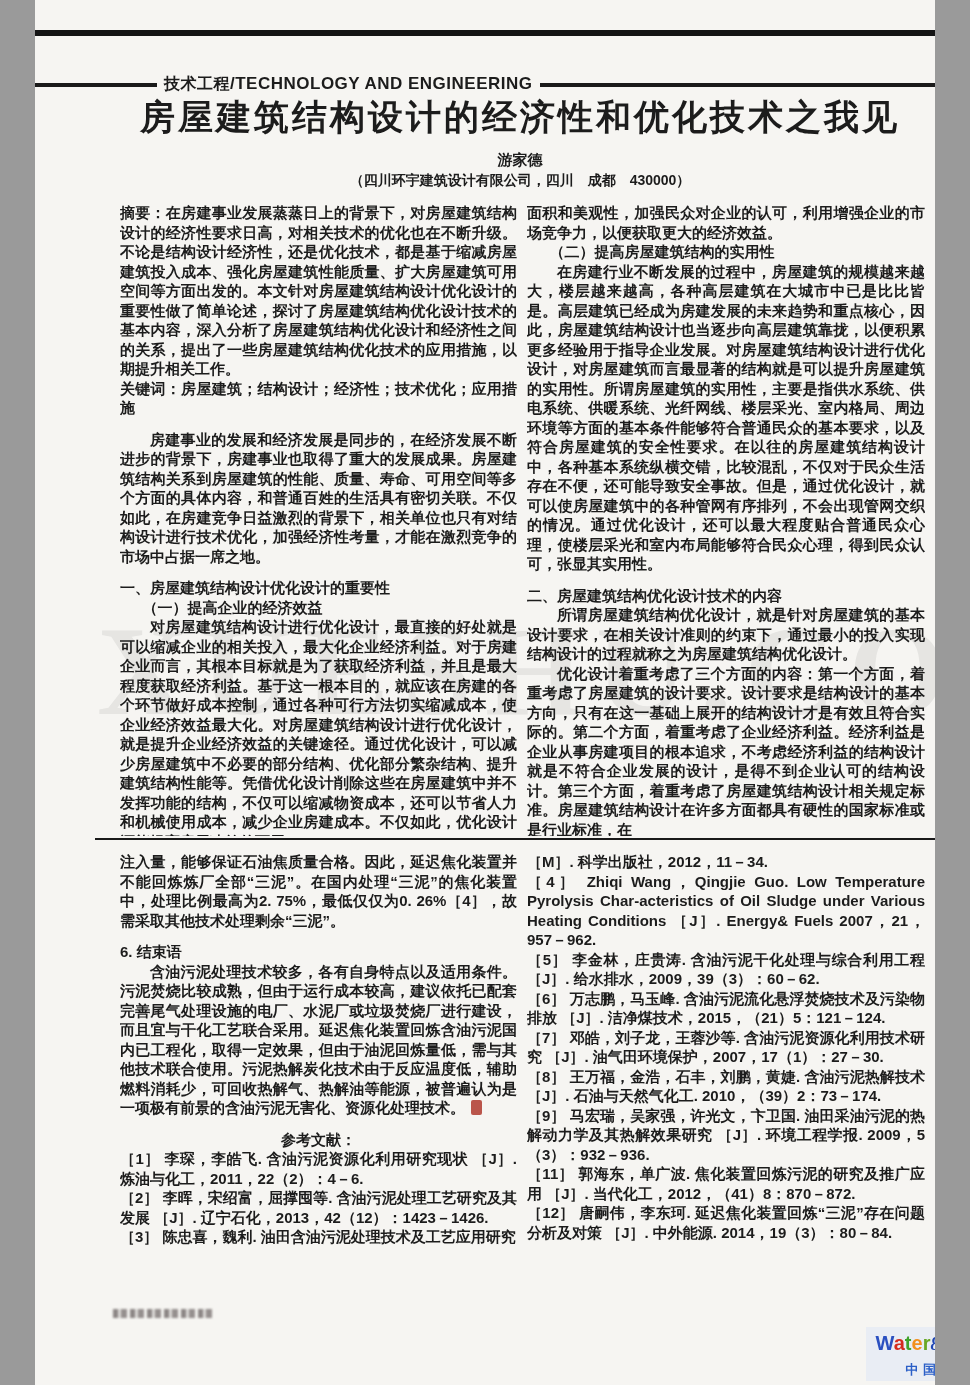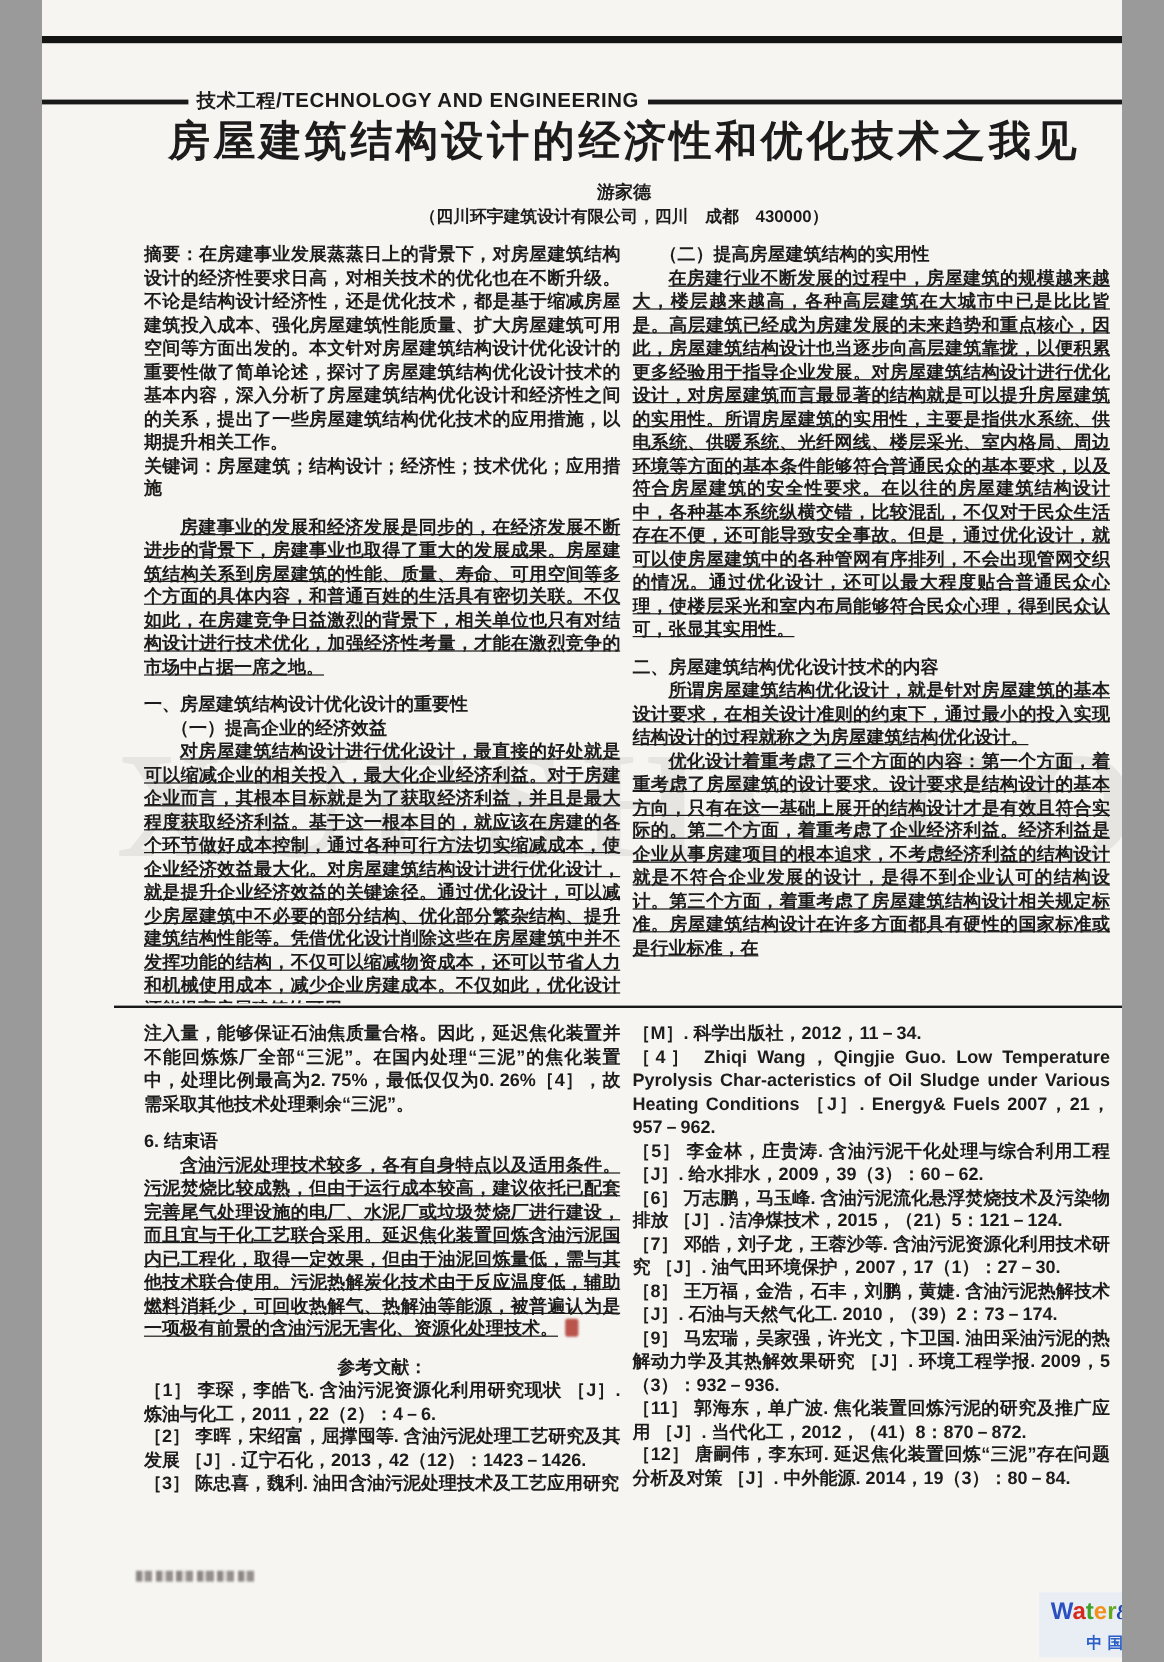--- a/index.html
+++ b/index.html
@@ -21,21 +21,21 @@
   .affiliation{position:absolute;top:172px;left:0;width:970px;text-align:center;font-size:14px;font-weight:600;}
   
   .bigwm{position:absolute;top:600px;left:62px;width:870px;z-index:0;white-space:nowrap;
          font-family:"Liberation Serif",serif;font-weight:700;font-size:126px;letter-spacing:13px;
          color:rgba(90,90,90,0.10);}
   
   .col{position:absolute;z-index:1;font-size:15px;line-height:19.5px;font-weight:700;
        text-align:justify;}
   .col p{margin:0;}
   .gap{margin-top:12px !important;}
-  .indent{text-indent:2em;text-decoration:underline;}
+  .indent{text-indent:2em;}
   .indent15{text-indent:1.5em;}
   .col-lt{left:85px;top:203px;width:397px;height:633px;overflow:hidden;}
   .col-rt{left:492px;top:203px;width:398px;height:633px;overflow:hidden;}
   .sep{position:absolute;top:838px;left:60px;width:878px;height:2px;background:#191919;z-index:2;}
   .col-lb{left:85px;top:852px;width:397px;height:450px;overflow:hidden;}
   .col-rb{left:492px;top:852px;width:398px;height:450px;overflow:hidden;}
   .refs-title{text-align:center;font-weight:700;margin-top:12px !important;}
   .endmark{display:inline-block;width:11px;height:15px;margin-left:6px;background:#b03a2e;
            filter:blur(.7px);vertical-align:-2px;border-radius:2px;opacity:.85;}
   
@@ -72,20 +72,21 @@
   <div class="col col-lt">
     <p>摘要：在房建事业发展蒸蒸日上的背景下，对房屋建筑结构设计的经济性要求日高，对相关技术的优化也在不断升级。不论是结构设计经济性，还是优化技术，都是基于缩减房屋建筑投入成本、强化房屋建筑性能质量、扩大房屋建筑可用空间等方面出发的。本文针对房屋建筑结构设计优化设计的重要性做了简单论述，探讨了房屋建筑结构优化设计技术的基本内容，深入分析了房屋建筑结构优化设计和经济性之间的关系，提出了一些房屋建筑结构优化技术的应用措施，以期提升相关工作。</p>
     <p>关键词：房屋建筑；结构设计；经济性；技术优化；应用措施</p>
     <p class="indent gap">房建事业的发展和经济发展是同步的，在经济发展不断进步的背景下，房建事业也取得了重大的发展成果。房屋建筑结构关系到房屋建筑的性能、质量、寿命、可用空间等多个方面的具体内容，和普通百姓的生活具有密切关联。不仅如此，在房建竞争日益激烈的背景下，相关单位也只有对结构设计进行技术优化，加强经济性考量，才能在激烈竞争的市场中占据一席之地。</p>
     <p class="gap">一、房屋建筑结构设计优化设计的重要性</p>
     <p class="indent15">（一）提高企业的经济效益</p>
     <p class="indent">对房屋建筑结构设计进行优化设计，最直接的好处就是可以缩减企业的相关投入，最大化企业经济利益。对于房建企业而言，其根本目标就是为了获取经济利益，并且是最大程度获取经济利益。基于这一根本目的，就应该在房建的各个环节做好成本控制，通过各种可行方法切实缩减成本，使企业经济效益最大化。对房屋建筑结构设计进行优化设计，就是提升企业经济效益的关键途径。通过优化设计，可以减少房屋建筑中不必要的部分结构、优化部分繁杂结构、提升建筑结构性能等。凭借优化设计削除这些在房屋建筑中并不发挥功能的结构，不仅可以缩减物资成本，还可以节省人力和机械使用成本，减少企业房建成本。不仅如此，优化设计还能提高房屋建筑的可用</p>
   </div>
 
   <div class="col col-rt">
+    <p>面积和美观性，加强民众对企业的认可，利用增强企业的市场竞争力，以便获取更大的经济效益。</p>
     <p class="indent15">（二）提高房屋建筑结构的实用性</p>
     <p class="indent">在房建行业不断发展的过程中，房屋建筑的规模越来越大，楼层越来越高，各种高层建筑在大城市中已是比比皆是。高层建筑已经成为房建发展的未来趋势和重点核心，因此，房屋建筑结构设计也当逐步向高层建筑靠拢，以便积累更多经验用于指导企业发展。对房屋建筑结构设计进行优化设计，对房屋建筑而言最显著的结构就是可以提升房屋建筑的实用性。所谓房屋建筑的实用性，主要是指供水系统、供电系统、供暖系统、光纤网线、楼层采光、室内格局、周边环境等方面的基本条件能够符合普通民众的基本要求，以及符合房屋建筑的安全性要求。在以往的房屋建筑结构设计中，各种基本系统纵横交错，比较混乱，不仅对于民众生活存在不便，还可能导致安全事故。但是，通过优化设计，就可以使房屋建筑中的各种管网有序排列，不会出现管网交织的情况。通过优化设计，还可以最大程度贴合普通民众心理，使楼层采光和室内布局能够符合民众心理，得到民众认可，张显其实用性。</p>
     <p class="gap">二、房屋建筑结构优化设计技术的内容</p>
     <p class="indent">所谓房屋建筑结构优化设计，就是针对房屋建筑的基本设计要求，在相关设计准则的约束下，通过最小的投入实现结构设计的过程就称之为房屋建筑结构优化设计。</p>
     <p class="indent">优化设计着重考虑了三个方面的内容：第一个方面，着重考虑了房屋建筑的设计要求。设计要求是结构设计的基本方向，只有在这一基础上展开的结构设计才是有效且符合实际的。第二个方面，着重考虑了企业经济利益。经济利益是企业从事房建项目的根本追求，不考虑经济利益的结构设计就是不符合企业发展的设计，是得不到企业认可的结构设计。第三个方面，着重考虑了房屋建筑结构设计相关规定标准。房屋建筑结构设计在许多方面都具有硬性的国家标准或是行业标准，在</p>
   </div>
 
   <div class="sep"></div>
 
   <div class="col col-lb">

